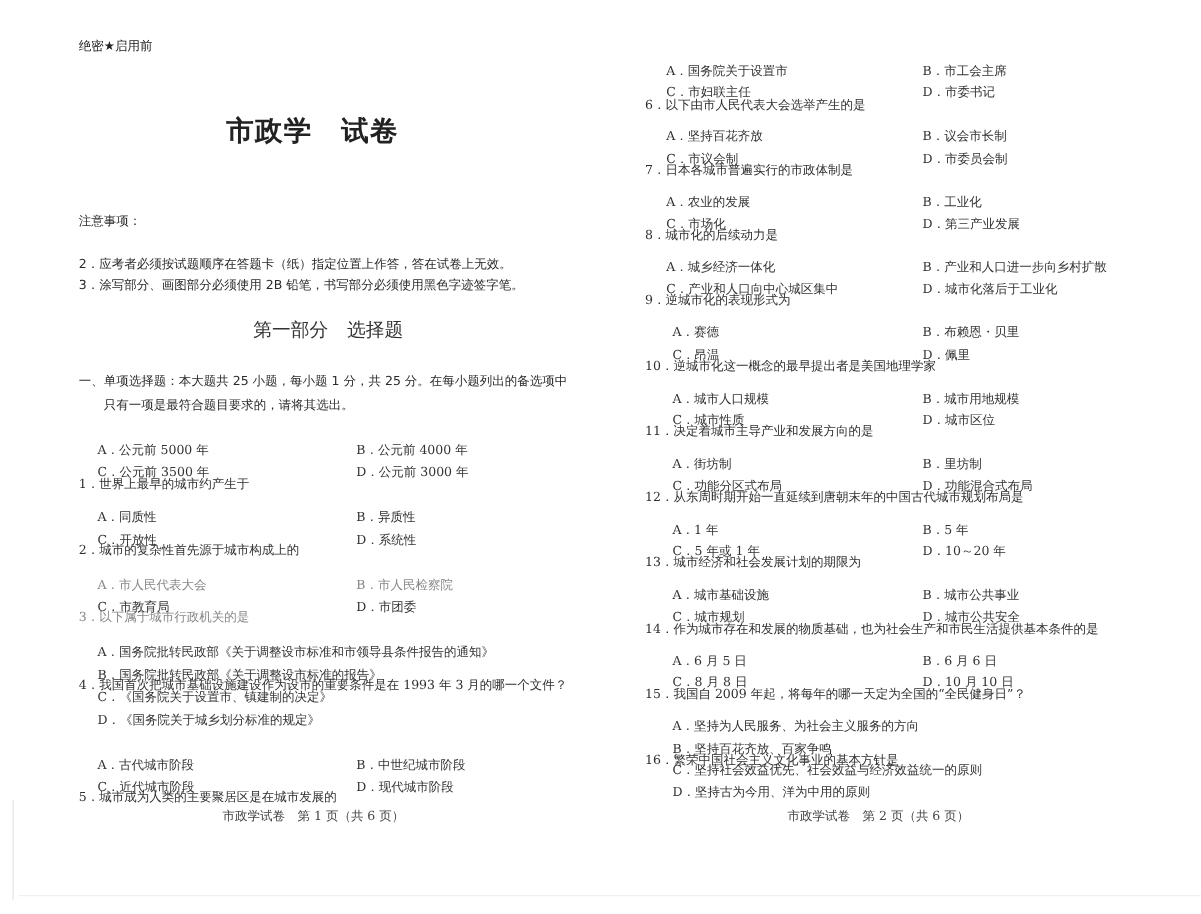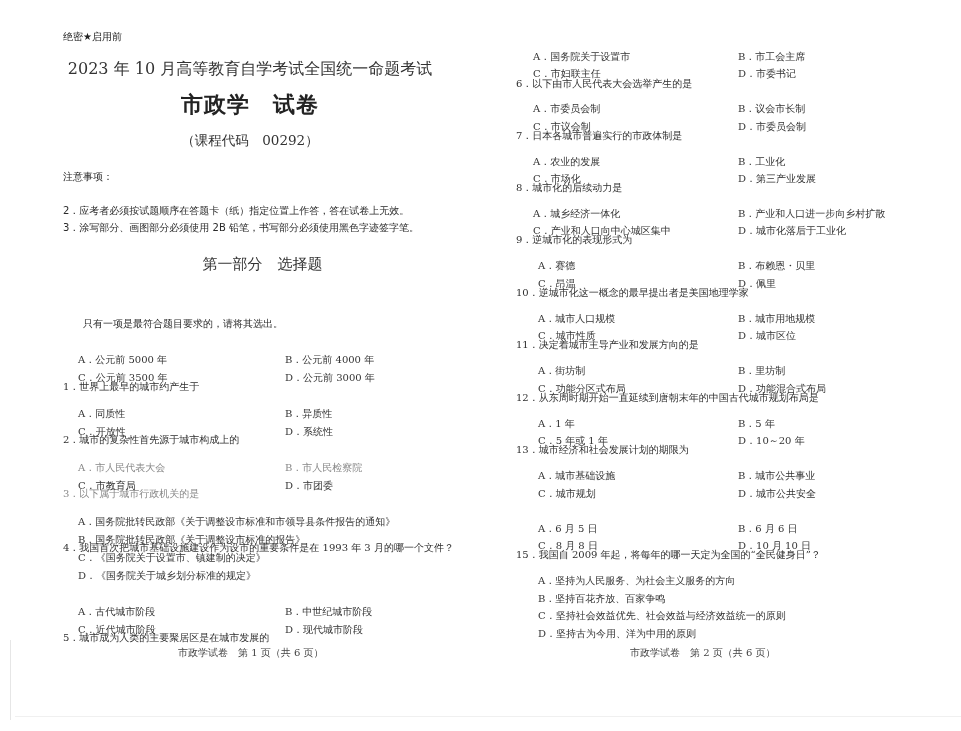--- a/index.html
+++ b/index.html
@@ -24,30 +24,29 @@
     .faint { color: #888; }
     .footer { font-size: 10px; color: #444; }
     .edge { position: absolute; left: 10px; top: 640px; width: 1px; height: 80px; background: #e6e6e6; }
     .bottom-line { position: absolute; left: 15px; right: 0; top: 716px; height: 1px; background: #f0f0f0; }
   </style>
 </head>
 <body>
 
 <div class="page page-left">
   <div class="abs secret">绝密★启用前</div>
-  <div class="abs exam-title">2023 年 10 月高等教育自学考试全国统一命题考试</div>
   <div class="abs subject-title">市政学　试卷</div>
-  <div class="abs course-code">（课程代码　00292）</div>
 
   <div class="abs notes-title">注意事项：</div>
   <div class="abs note" style="top:204px">2．应考者必须按试题顺序在答题卡（纸）指定位置上作答，答在试卷上无效。</div>
   <div class="abs note" style="top:221px">3．涂写部分、画图部分必须使用 2B 铅笔，书写部分必须使用黑色字迹签字笔。</div>
 
   <div class="abs part-title">第一部分　选择题</div>
 
+  <div class="abs section-head" style="top:298px">一、单项选择题：本大题共 25 小题，每小题 1 分，共 25 分。在每小题列出的备选项中</div>
   <div class="abs section-head" style="top:317px; left:83px">只有一项是最符合题目要求的，请将其选出。</div>
 
   <div class="abs q" style="left:63px; top:336px">1．世界上最早的城市约产生于</div>
   <div class="abs opt" style="left:78px; top:353px">A．公元前 5000 年</div>
   <div class="abs opt" style="left:285px; top:353px">B．公元前 4000 年</div>
   <div class="abs opt" style="left:78px; top:371px">C．公元前 3500 年</div>
   <div class="abs opt" style="left:285px; top:371px">D．公元前 3000 年</div>
 
   <div class="abs q" style="left:63px; top:389px">2．城市的复杂性首先源于城市构成上的</div>
   <div class="abs opt" style="left:78px; top:407px">A．同质性</div>
@@ -78,21 +77,21 @@
 
 <div class="page page-right">
 
   <div class="abs q" style="left:26px; top:33px">6．以下由市人民代表大会选举产生的是</div>
   <div class="abs opt" style="left:43px; top:50px">A．国务院关于设置市</div>
   <div class="abs opt" style="left:248px; top:50px">B．市工会主席</div>
   <div class="abs opt" style="left:43px; top:67px">C．市妇联主任</div>
   <div class="abs opt" style="left:248px; top:67px">D．市委书记</div>
 
   <div class="abs q" style="left:26px; top:85px">7．日本各城市普遍实行的市政体制是</div>
-  <div class="abs opt" style="left:43px; top:102px">A．市委员会制</div>
+  <div class="abs opt" style="left:43px; top:102px">A．坚持百花齐放</div>
   <div class="abs opt" style="left:248px; top:102px">B．议会市长制</div>
   <div class="abs opt" style="left:43px; top:120px">C．市议会制</div>
   <div class="abs opt" style="left:248px; top:120px">D．市委员会制</div>
 
   <div class="abs q" style="left:26px; top:137px">8．城市化的后续动力是</div>
   <div class="abs opt" style="left:43px; top:155px">A．农业的发展</div>
   <div class="abs opt" style="left:248px; top:155px">B．工业化</div>
   <div class="abs opt" style="left:43px; top:172px">C．市场化</div>
   <div class="abs opt" style="left:248px; top:172px">D．第三产业发展</div>
 
@@ -119,31 +118,33 @@
   <div class="abs opt" style="left:248px; top:364px">B．里坊制</div>
   <div class="abs opt" style="left:48px; top:382px">C．功能分区式布局</div>
   <div class="abs opt" style="left:248px; top:382px">D．功能混合式布局</div>
 
   <div class="abs q" style="left:26px; top:399px">13．城市经济和社会发展计划的期限为</div>
   <div class="abs opt" style="left:48px; top:417px">A．1 年</div>
   <div class="abs opt" style="left:248px; top:417px">B．5 年</div>
   <div class="abs opt" style="left:48px; top:434px">C．5 年或 1 年</div>
   <div class="abs opt" style="left:248px; top:434px">D．10～20 年</div>
 
+  <div class="abs q" style="left:26px; top:452px">14．作为城市存在和发展的物质基础，也为社会生产和市民生活提供基本条件的是</div>
   <div class="abs opt" style="left:48px; top:469px">A．城市基础设施</div>
   <div class="abs opt" style="left:248px; top:469px">B．城市公共事业</div>
   <div class="abs opt" style="left:48px; top:487px">C．城市规划</div>
   <div class="abs opt" style="left:248px; top:487px">D．城市公共安全</div>
 
   <div class="abs q" style="left:26px; top:504px">15．我国自 2009 年起，将每年的哪一天定为全国的“全民健身日”？</div>
   <div class="abs opt" style="left:48px; top:522px">A．6 月 5 日</div>
   <div class="abs opt" style="left:248px; top:522px">B．6 月 6 日</div>
   <div class="abs opt" style="left:48px; top:539px">C．8 月 8 日</div>
   <div class="abs opt" style="left:248px; top:539px">D．10 月 10 日</div>
 
+  <div class="abs q" style="left:26px; top:557px">16．繁荣中国社会主义文化事业的基本方针是</div>
   <div class="abs opt" style="left:48px; top:574px">A．坚持为人民服务、为社会主义服务的方向</div>
   <div class="abs opt" style="left:48px; top:592px">B．坚持百花齐放、百家争鸣</div>
   <div class="abs opt" style="left:48px; top:609px">C．坚持社会效益优先、社会效益与经济效益统一的原则</div>
   <div class="abs opt" style="left:48px; top:627px">D．坚持古为今用、洋为中用的原则</div>
 
   <div class="abs footer" style="left:140px; top:646px">市政学试卷　第 2 页（共 6 页）</div>
 </div>
 
 <div class="edge"></div>
 <div class="bottom-line"></div>

